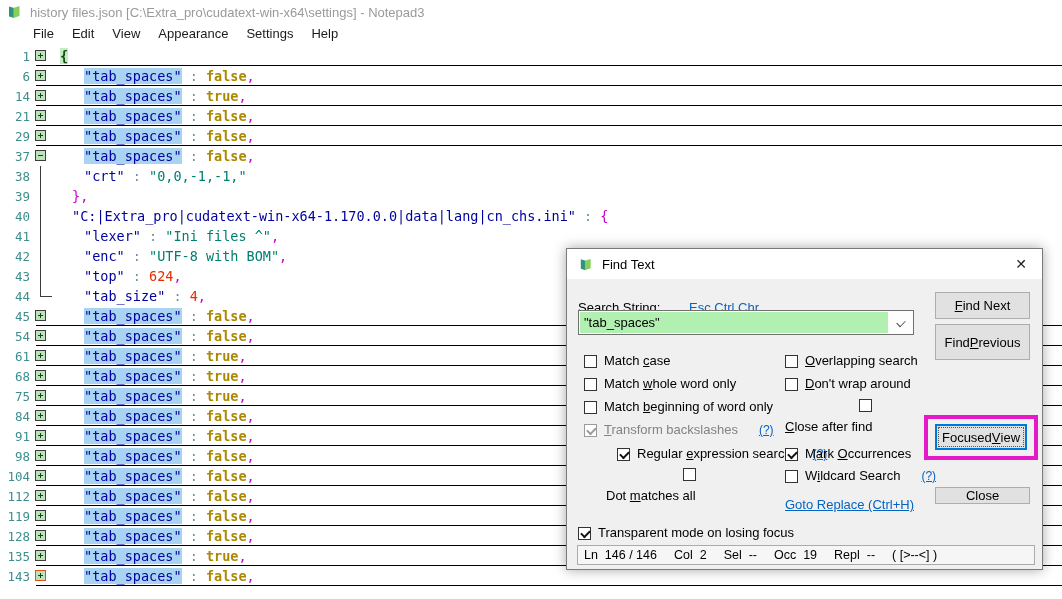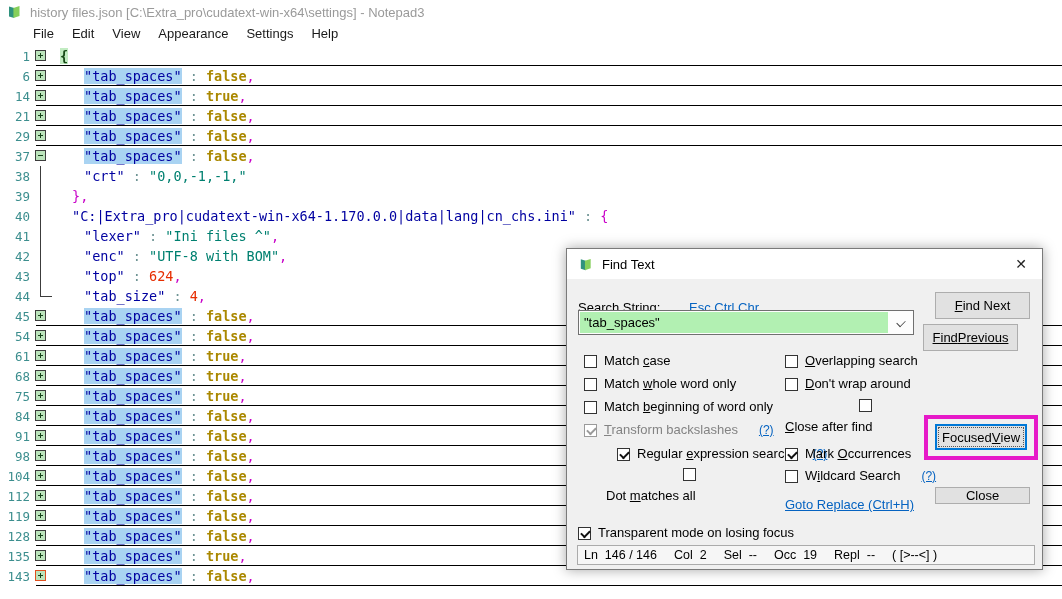--- a/index.html
+++ b/index.html
@@ -353,21 +353,21 @@
         <span>W<u>i</u>ldcard Search</span>
         <span class="lnk lnk-inline">(?)</span>
       </div>
       <div class="cb" style="left: 11px; top: 276px;">
         <div class="box ck"></div>
         <span>Transparent mode on losing focus</span>
       </div>
     </div>
   <div id="btn-group">
       <div class="btn" style="left: 368px; top: 43px; width: 95px; height: 27px;"><u>F</u>ind Next</div>
-      <div class="btn" style="left: 356px; top: 75px; width: 95px; height: 27px; text-decoration: underline;">Find <u>P</u>revious</div>
+      <div class="btn" style="left: 368px; top: 75px; width: 95px; height: 36px;">Find <u>P</u>revious</div>
       <div class="btn focused" style="left: 368px; top: 175px; width: 92px; height: 26px;">Focused <u>V</u>iew</div>
       <div class="btn" style="left: 368px; top: 238px; width: 95px; height: 17px;">Close</div>
     </div>
 
   <div class="anno"></div>
 
   <span class="lnk" style="left:218px;top:248px;">Goto Replace (Ctrl+H)</span>
 
   <div class="statusbar" id="dlg-status">
       <span>Ln  146 / 146</span>

